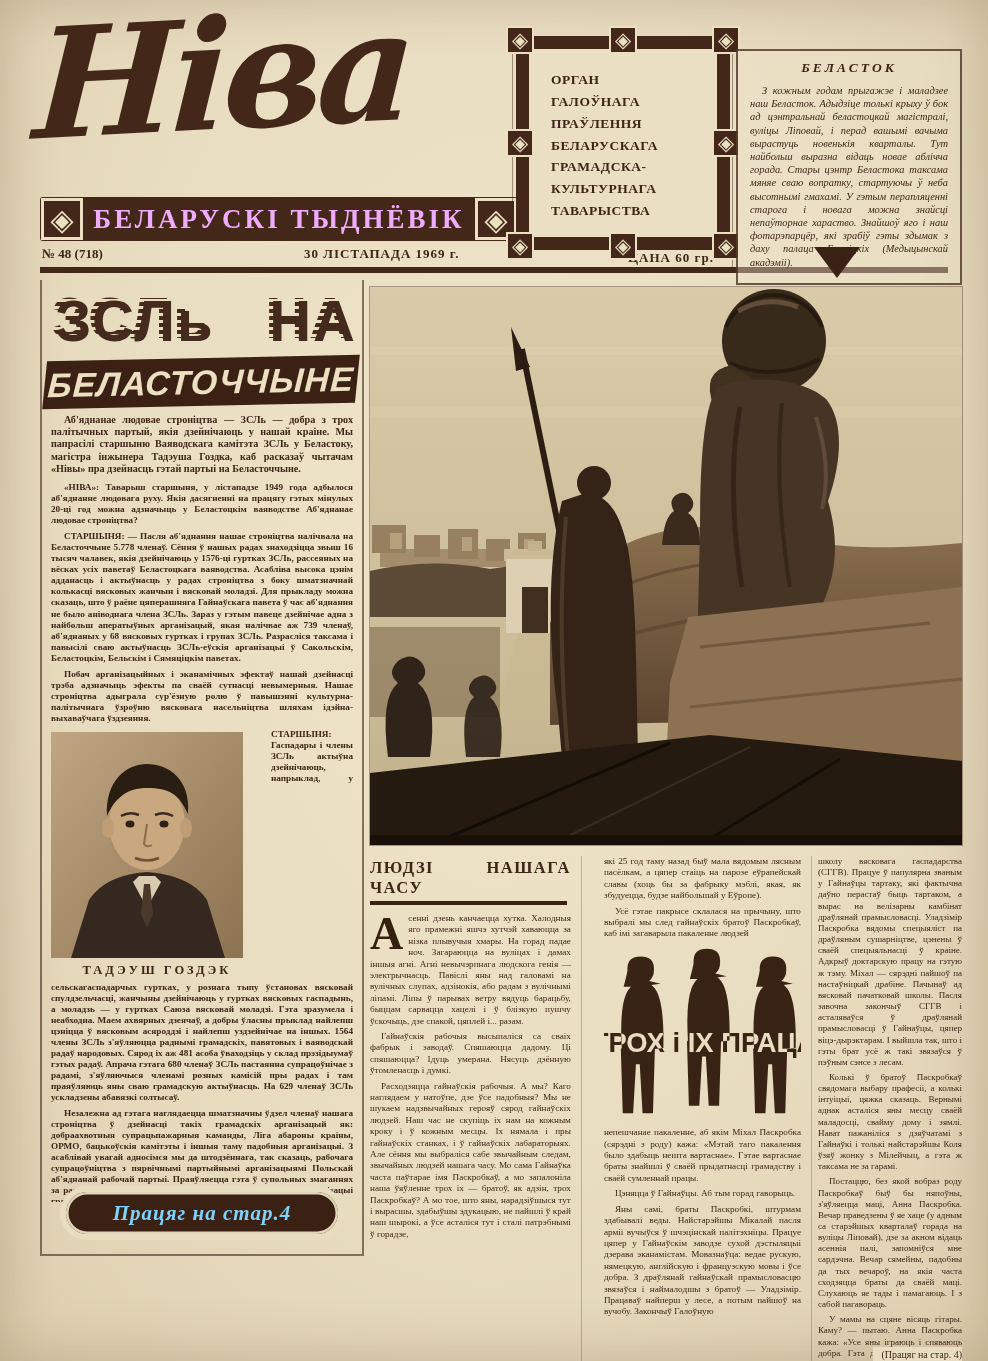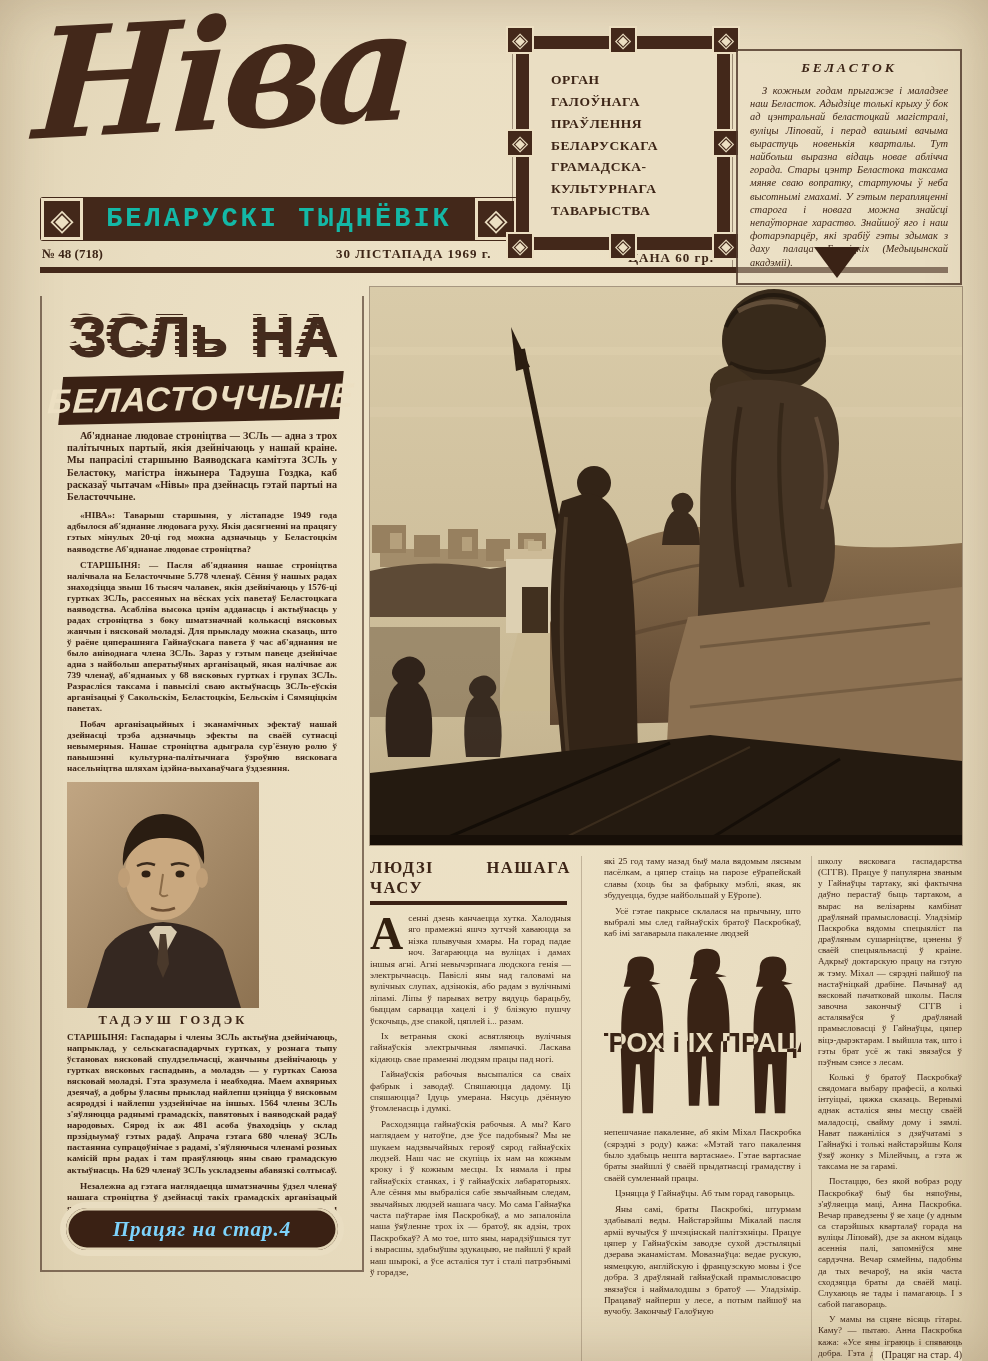--- a/index.html
+++ b/index.html
@@ -6,48 +6,48 @@
   #page{position:relative;width:988px;height:1361px;margin:0 auto;overflow:hidden;
         background:radial-gradient(ellipse at 50% 40%, #efe4c9 0%, #e9ddc1 55%, #ddcfae 100%);
         font-family:"Liberation Serif", serif;color:#3d2517;
         box-shadow:inset 0 0 60px rgba(90,60,30,.25);}
   
   .masthead-title{position:absolute;left:34px;top:-18px;width:470px;height:210px;
      font-family:"DejaVu Serif", serif;font-style:italic;font-weight:700;font-size:152px;
      color:#43281a;transform:rotate(-3deg) skewX(-6deg);letter-spacing:-6px;line-height:1.2;}
   .weekly-banner{position:absolute;left:40px;top:197px;width:478px;height:44px;background:#43281a;
      display:flex;align-items:center;justify-content:space-between;border-radius:3px;}
-  .weekly-banner .label{flex:1;text-align:center;font-family:Liberation Mono, monospace;
-     font-weight:700;font-size:27px;letter-spacing:3px;color:#14b8a6;}
+  .weekly-banner .label{flex:1;text-align:center;font-family:Liberation Serif, serif;
+     font-weight:700;font-size:27px;letter-spacing:3px;color:#f0abfc;}
   .orn{width:42px;height:42px;margin:1px;background:#43281a;display:flex;align-items:center;justify-content:center;
      color:#ecdfc2;font-family:"DejaVu Sans",sans-serif;font-size:30px;box-shadow:inset 0 0 0 3px #ecdfc2;}
   .issue-row{position:absolute;left:42px;top:246px;width:600px;font-size:13px;font-weight:700;}
   .issue-no{position:absolute;left:0;top:0;}
-  .issue-date{position:absolute;left:262px;top:0;letter-spacing:1px;margin-left:32px;}
+  .issue-date{position:absolute;left:262px;top:0;letter-spacing:1px;}
   .price{position:absolute;left:628px;top:250px;font-size:13px;font-weight:700;letter-spacing:1px;}
   .head-rule{position:absolute;left:40px;top:267px;width:908px;height:6px;background:#43281a;}
   .vline{position:absolute;width:1px;background:rgba(63,39,25,.45);}
   
   .organ-box{position:absolute;left:516px;top:36px;width:214px;height:214px;box-sizing:border-box;
      border:13px solid #43281a;background:#eadec3;}
   .organ-text{padding:20px 0 0 22px;font-size:13.5px;font-weight:700;line-height:1.62;letter-spacing:.5px;}
   .tile{position:absolute;width:28px;height:28px;background:#43281a;display:flex;align-items:center;justify-content:center;
      color:#ecdfc2;font-family:"DejaVu Sans",sans-serif;font-size:21px;box-shadow:inset 0 0 0 2px #ecdfc2;}
   
   .bial-box{position:absolute;left:736px;top:49px;width:226px;height:236px;box-sizing:border-box;
      border:2px solid rgba(63,39,25,.75);padding:9px 12px;overflow:hidden;background:rgba(238,227,203,.4);}
   .bial-title{text-align:center;font-weight:700;font-size:13.5px;letter-spacing:3px;margin-bottom:8px;font-style:italic;}
   .bial-body{font-style:italic;font-size:10.4px;line-height:1.27;text-align:justify;text-indent:12px;}
   .bial-credit{font-style:italic;font-size:11px;text-align:right;margin-top:14px;}
   .down-triangle{position:absolute;left:814px;top:247px;width:0;height:0;z-index:5;
      border-left:23px solid transparent;border-right:23px solid transparent;border-top:31px solid #3a2215;}
   
-  .left-col{position:absolute;left:40px;top:296px;width:324px;height:976px;box-sizing:border-box;
+  .left-col{position:absolute;left:40px;top:280px;width:324px;height:976px;box-sizing:border-box;
      border-left:2px solid rgba(63,39,25,.6);border-right:2px solid rgba(63,39,25,.6);
-     border-bottom:2px solid rgba(63,39,25,.6);padding:6px 25px;overflow:hidden;}
+     border-bottom:2px solid rgba(63,39,25,.6);padding:6px 9px;overflow:hidden;}
   .zsl-line1{position:relative;height:66px;margin-top:2px;}
   .zsl-line1 .lay{position:absolute;left:0;top:0;width:100%;display:flex;justify-content:space-between;align-items:baseline;
      font-family:"Liberation Sans",sans-serif;font-weight:700;font-size:58px;letter-spacing:2px;line-height:1.05;}
   .zsl-line1 .shadow{color:rgba(58,33,20,.95);transform:translate(4px,3px);}
   .zsl-line1 .front{background:repeating-linear-gradient(180deg,#452a1c 0 4px,rgba(0,0,0,0) 4px 7px);
      -webkit-background-clip:text;background-clip:text;color:transparent;}
   .zsl-line2{margin:4px -4px 8px -6px;height:48px;background:#3a2114;transform:skewX(-7deg) rotate(-1.2deg);
      display:flex;align-items:center;justify-content:center;}
   .zsl-line2 span{font-family:"Liberation Sans",sans-serif;font-style:italic;font-weight:700;font-size:34px;
      letter-spacing:1px;color:#ecdfc2;transform:skewX(3deg);}
@@ -136,21 +136,21 @@
       </div>
       <div class="lay front">
         <span>ЗСЛь</span>
         <span>НА</span>
       </div>
     </div>
     <div class="zsl-line2">
       <span>БЕЛАСТОЧЧЫНЕ</span>
     </div>
     <div class="zsl-body">
-      <p class="lead">Аб'яднанае людовае строніцтва — ЗСЛь — адна з трох палітычных партый, якія дзейнічаюць у нашай краіне. Мы папрасілі старшыню Ваяводскага камітэта ЗСЛь у Беластоку, магістра інжынера Тадэуша Гоздка, каб расказаў чытачам «Нівы» пра дзейнасць гэтай партыі на Беласточчыне.</p>
+      <p class="lead">Аб'яднанае людовае строніцтва — ЗСЛь — добра з трох палітычных партый, якія дзейнічаюць у нашай краіне. Мы папрасілі старшыню Ваяводскага камітэта ЗСЛь у Беластоку, магістра інжынера Тадэуша Гоздка, каб расказаў чытачам «Нівы» пра дзейнасць гэтай партыі на Беласточчыне.</p>
       <p>«НІВА»: Таварыш старшыня, у лістападзе 1949 года адбылося аб'яднанне людовага руху. Якія дасягненні на працягу гэтых мінулых 20-ці год можна адзначыць у Беластоцкім ваяводстве Аб'яднанае людовае строніцтва?</p>
       <p>СТАРШЫНЯ: — Пасля аб'яднання нашае строніцтва налічвала на Беласточчыне 5.778 членаў. Сёння ў нашых радах знаходзіцца звыш 16 тысяч чалавек, якія дзейнічаюць у 1576-ці гуртках ЗСЛь, рассеяных на вёсках усіх паветаў Беластоцкага ваяводства. Асабліва высока цэнім адданасць і актыўнасць у радах строніцтва з боку шматзначнай колькасці вясковых жанчын і вясковай моладзі. Для прыкладу можна сказаць, што ў раёне цяперашняга Гайнаўскага павета ў час аб'яднання не было аніводнага члена ЗСЛь. Зараз у гэтым павеце дзейнічае адна з найбольш аператыўных арганізацый, якая налічвае аж 739 членаў, аб'яднаных у 68 вясковых гуртках і групах ЗСЛь. Разрасліся таксама і павысілі сваю актыўнасць ЗСЛь-еўскія арганізацыі ў Сакольскім, Беластоцкім, Бельскім і Сямяціцкім паветах.</p>
       <p>Побач арганізацыйных і эканамічных эфектаў нашай дзейнасці трэба адзначыць эфекты па сваёй сутнасці невымерныя. Нашае строніцтва адыграла сур'ёзную ролю ў павышэнні культурна-палітычнага ўзроўню вясковага насельніцтва шляхам ідэйна-выхаваўчага ўздзеяння.</p>
       <div class="gozdek">
         <div class="pic">
           <svg width="192" height="226" viewBox="0 0 192 226">
             <rect x="0" y="0" width="192" height="226" fill="#a98e6c"></rect>
             <rect x="0" y="0" width="192" height="226" fill="url(#pgrad)"></rect>
             <defs>
               <linearGradient id="pgrad" x1="0" y1="0" x2="1" y2="1">
@@ -262,21 +262,20 @@
       <path d="M330,558 L470,472" stroke="#0f0a05" stroke-width="3" opacity=".7"></path>
       <rect y="548" width="592" height="10" fill="#170f08"></rect>
     </svg>
   </div>
 
   <div class="cols">
     <div class="coln c1">
       <div class="ppl-head">ЛЮДЗІ НАШАГА ЧАСУ</div>
       <div class="ppl-bar"></div>
       <p class="dc noind">Асенні дзень канчаецца хутка. Халодныя яго прамежні яшчэ хутчэй хаваюцца за нізка плывучыя хмары. На горад падае ноч. Загараюцца на вуліцах і дамах іншыя агні. Агні невычэрпнага людскога генія — электрычнасць. Павіслі яны над галовамі на вулічных слупах, адзінокія, або радам з вулічнымі ліпамі. Ліпы ў парывах ветру вядуць барацьбу, быццам сарвацца хацелі і ў блізкую пушчу ўскочыць, дзе спакой, цяплей і... разам.</p>
-      <p>Іх ветраныя скокі асвятляюць вулічныя гайнаўскія электрычныя лямпачкі. Ласкава кідаюць свае праменні людзям працы пад ногі.</p>
       <p>Гайнаўскія рабочыя высыпаліся са сваіх фабрык і заводаў. Спяшаюцца дадому. Ці спяшаюцца? Ідуць умерана. Нясуць дзённую ўтомленасць і думкі.</p>
       <p>Расходзяцца гайнаўскія рабочыя. А мы? Каго наглядаем у натоўпе, дзе ўсе падобныя? Мы не шукаем надзвычайных герояў сярод гайнаўскіх людзей. Наш час не скупіць іх нам на кожным кроку і ў кожным месцы. Іх нямала і пры гайнаўскіх станках, і ў гайнаўскіх лабараторыях. Але сёння мы выбраліся сабе звычайным следам, звычайных людзей нашага часу. Мо сама Гайнаўка часта паўтарае імя Паскробкаў, а мо запалоніла наша ўяўленне трох іх — братоў, як адзін, трох Паскробкаў? А мо тое, што яны, нарадзіўшыся тут і вырасшы, здабыўшы эдукацыю, не пайшлі ў край наш шырокі, а ўсе асталіся тут і сталі патрэбнымі ў горадзе,</p>
     </div>
     <div class="coln c2">
       <p class="noind">які 25 год таму назад быў мала вядомым лясным пасёлкам, а цяпер стаіць на парозе еўрапейскай славы (хоць бы за фабрыку мэблі, якая, як збудуецца, будзе найбольшай у Еўропе).</p>
       <p>Усё гэтае пакрысе склалася на прычыну, што выбралі мы след гайнаўскіх братоў Паскробкаў, каб імі загаварыла пакаленне людзей</p>
       <div class="graphic">
         <svg width="200" height="172" viewBox="0 0 210 182">
           <defs>
             <path id="worker" d="M16,18 q-1,-15 14,-15 q15,0 14,15 q0,7 -5,11 l12,3 -24,3 -15,0 q3,-11 4,-17 Z

